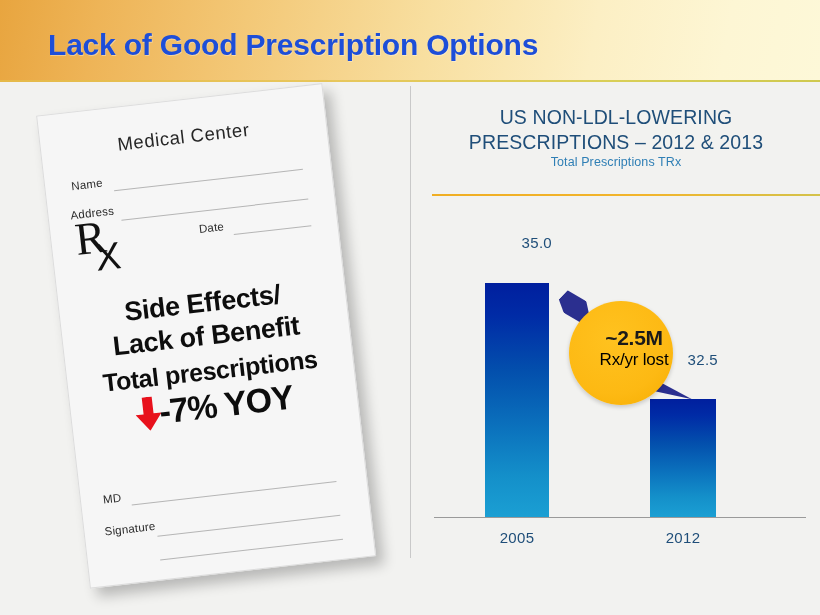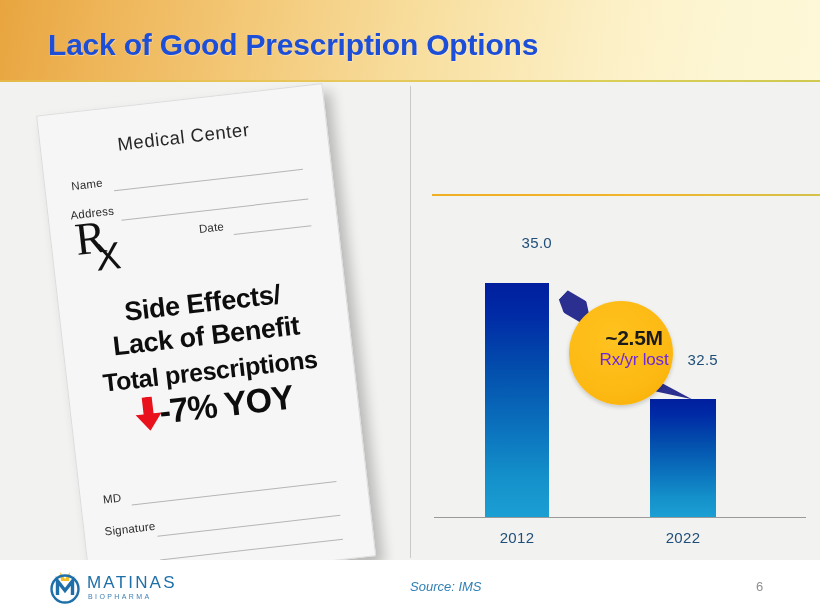--- a/index.html
+++ b/index.html
@@ -210,21 +210,21 @@
     line-height: 1.12;
   }
   #callout-headline {
     font-size: 21px;
     font-weight: bold;
     color: #1a1a1a;
     letter-spacing: -0.3px;
   }
   #callout-sub {
     font-size: 17px;
-    color: #6d28d9;
+    color: #000000;
     letter-spacing: -0.2px;
   }
 
   
   #rx-pad-wrap {
     position: absolute;
     left: 62px;
     top: 98px;
     width: 286px;
     height: 474px;
@@ -446,62 +446,49 @@
 
       <div class="rx-field-label" id="lbl-signature">Signature</div>
       <div class="rx-rule" id="rule-sig1"></div>
       <div class="rx-rule" id="rule-sig2"></div>
 
     </div>
   </div>
 
   <div id="chart-panel">
 
-
+    <div id="chart-title">
+      <span>US NON-LDL-LOWERING</span><br>
+      <span>PRESCRIPTIONS – 2012 &amp; 2013</span>
+    </div>
+
+    <div id="chart-subtitle">Total Prescriptions TRx</div>
 
     <div id="chart-rule"></div>
 
     <div id="plot-area">
 
       <div id="axis-line"></div>
 
       <div class="bar" id="bar-2012"></div>
       <div class="bar" id="bar-2013"></div>
 
       <div class="bar-value" id="value-2012">35.0</div>
       <div class="bar-value" id="value-2013">32.5</div>
 
-      <div class="axis-label" id="label-2012">2012</div>
-      <div class="axis-label" id="label-2013">2022</div>
+      <div class="axis-label" id="label-2012">2005</div>
+      <div class="axis-label" id="label-2013">2012</div>
 
       <div id="callout">
         <div id="callout-arrow-tl"></div>
         <div id="callout-arrow-br"></div>
         <div id="callout-circle"></div>
         <div id="callout-text">
           <div id="callout-headline">~2.5M</div>
           <div id="callout-sub">Rx/yr lost</div>
         </div>
       </div>
 
     </div>
   </div>
 
-  <div id="footer">
-
-    <div id="logo">
-      <svg width="34" height="34" viewBox="0 0 34 34" aria-hidden="true">
-        <polygon points="12,2 17,9 22,2 21,11 13,11" fill="#f5c024"></polygon>
-        <circle cx="17" cy="19" r="13.5" fill="none" stroke="#1f6fa8" stroke-width="2.4"></circle>
-        <path d="M9.5 25 L9.5 11 L17 20.5 L24.5 11 L24.5 25" fill="none" stroke="#1f6fa8" stroke-width="3.4" stroke-linejoin="miter"></path>
-      </svg>
-      <span id="logo-text">
-        <span id="logo-name">MATINAS</span>
-        <span id="logo-tagline">BIOPHARMA</span>
-      </span>
-    </div>
-
-    <div id="source-note">Source:  IMS</div>
-    <div id="page-number">6</div>
-
-  </div>
 
 </div>
 
 </body></html>

